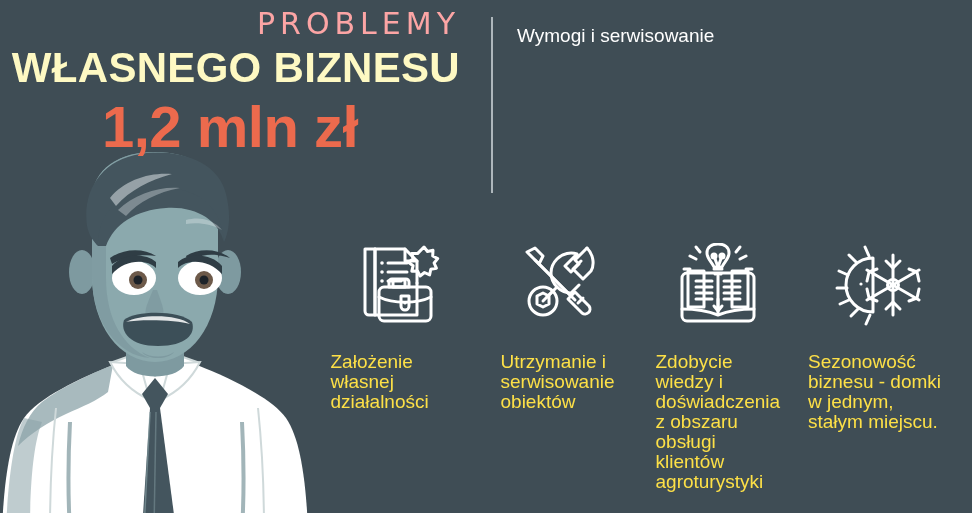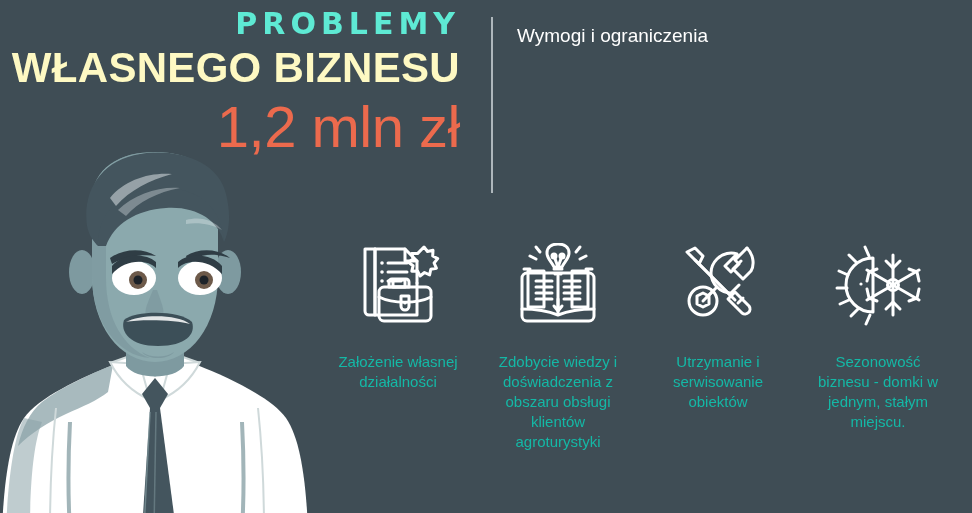--- a/index.html
+++ b/index.html
@@ -11,34 +11,34 @@
   }
   .slide{position:absolute;inset:0;background:#3f4d55;overflow:hidden;}
 
   
   .character{position:absolute;left:-10px;top:150px;width:330px;height:380px;}
   .character svg{display:block;width:100%;height:100%;}
 
   
   .headline{position:absolute;left:0;top:8px;width:478px;text-align:right;}
   .kicker{
-    font-size:30px;letter-spacing:5px;color:#5eead4;
-    font-weight:700;line-height:1.05;
+    font-size:30px;letter-spacing:5px;color:#fca5a5;
+    font-weight:400;line-height:1.05;
     padding-right:18px;
     font-family:"DejaVu Sans", sans-serif;
   }
   .headline-main{
     font-size:42px;font-weight:bold;color:#fef9c3;
     letter-spacing:0.3px;line-height:1.25;margin-top:2px;
     padding-right:18px;
   }
   .bignum{
-    position:absolute;left:0;top:98px;width:478px;text-align:right;
+    position:absolute;left:0;top:98px;width:478px;text-align:center;
     padding-right:18px;box-sizing:border-box;
-    font-size:58px;font-weight:normal;color:#ec6a4d;
+    font-size:58px;font-weight:bold;color:#ec6a4d;
     letter-spacing:-0.5px;line-height:1;
   }
 
   .divider{
     position:absolute;left:491px;top:17px;width:2px;height:176px;
     background:#aeb7bc;
   }
 
   
   .righttext{position:absolute;left:517px;top:22px;width:440px;}
@@ -53,22 +53,22 @@
     position:absolute;left:318px;top:240px;width:640px;height:250px;
     display:flex;align-items:flex-start;
   }
   .iconcell{
     flex:1 1 0;display:flex;flex-direction:column;align-items:center;
     padding:0 6px;box-sizing:border-box;
   }
   .iconart{height:90px;display:flex;align-items:center;justify-content:center;}
   .iconart svg{display:block;}
   .iconcap{
-    margin-top:22px;color:#14b8a6;font-size:15px;line-height:20px;
-    text-align:center;font-weight:400;
+    margin-top:22px;color:#fde047;font-size:19px;line-height:20px;
+    text-align:left;font-weight:400;
   }
   .cell-1 .iconcap{max-width:135px;}
   .cell-2 .iconcap{max-width:125px;}
   .cell-3 .iconcap{max-width:115px;}
   .cell-4 .iconcap{max-width:140px;}
 </style>
 </head>
 <body>
 
 <div class="slide">
@@ -134,21 +134,21 @@
 
   <div class="headline">
     <div class="kicker">PROBLEMY</div>
     <div class="headline-main">WŁASNEGO BIZNESU</div>
   </div>
   <div class="bignum">1,2 mln zł</div>
 
   <div class="divider"></div>
 
   <div class="righttext">
-    <p>Wymogi i ograniczenia</p>
+    <p>Wymogi i serwisowanie</p>
     <div class="gap"></div>
   </div>
 
   <div class="iconrow">
 
     <div class="iconcell cell-1">
       <div class="iconart">
         <svg width="86" height="84" viewBox="0 0 86 84" fill="none" stroke="#ffffff" stroke-width="3" stroke-linecap="round" stroke-linejoin="round" aria-hidden="true">
           <path d="M10 6 H20 V72 H14 A4 4 0 0 1 10 68 Z"></path>
           <path d="M20 6 H50 L62 18 V40"></path>
@@ -163,20 +163,41 @@
           <path d="M69 4 l3.5 4.5 5.5-1.2 -0.3 5.7 5 2.6 -3.6 4.4 2.3 5.2 -5.6 1.1 -1.2 5.6 -5.1-2.4 -4.4 3.5 -2.6-5 -5.7 0.2 1.3-5.5 -4.6-3.4 4.6-3.4 -1.3-5.5 5.7 0.2 Z"></path>
           <path d="M38 37 h12 v7 H38 Z"></path>
           <path d="M34 44 h20 v-5 a3 3 0 0 0 -3 -3 h-14 a3 3 0 0 0 -3 3 Z"></path>
           <rect x="24" y="44" width="52" height="34" rx="5"></rect>
           <path d="M24 54 C38 61 62 61 76 54"></path>
           <path d="M46 53 h8 v10 a4 4 0 0 1 -8 0 Z"></path>
           <circle cx="50" cy="60" r="1.6" fill="#ffffff" stroke="none"></circle>
         </svg>
       </div>
       <div class="iconcap">Założenie własnej działalności</div>
+    </div>
+
+    <div class="iconcell cell-3">
+      <div class="iconart">
+        <svg width="82" height="82" viewBox="0 0 82 82" fill="none" stroke="#ffffff" stroke-width="3" stroke-linecap="round" stroke-linejoin="round" aria-hidden="true">
+
+          <path d="M70 4 L58 16 L62 20 L54 28 L48 22 L60 10 C54 8 46 9 40 15 C32 23 32 35 40 43 C44 47 49 49 54 49 L62 41"></path>
+          <path d="M70 4 C76 10 78 20 74 27 L66 35 L56 25 L64 17"></path>
+          <circle cx="26" cy="57" r="14"></circle>
+          <path d="M40 43 L30 53"></path>
+          <path d="M36 47 L26 57"></path>
+          <path d="M20 52 l6-3 6 3 v8 l-6 3 -6-3 Z"></path>
+
+          <path d="M10 8 L18 4 L26 12 L22 20 Z"></path>
+          <path d="M22 20 L58 56"></path>
+          <path d="M18 16 L54 52"></path>
+          <path d="M54 52 l4-4 14 14 a5 5 0 0 1 -7 7 L51 55 Z"></path>
+          <path d="M61 59 l5-5"></path>
+        </svg>
+      </div>
+      <div class="iconcap">Utrzymanie i serwisowanie obiektów</div>
     </div>
 
     <div class="iconcell cell-2">
       <div class="iconart">
         <svg width="84" height="84" viewBox="0 0 84 84" fill="none" stroke="#ffffff" stroke-width="3" stroke-linecap="round" stroke-linejoin="round" aria-hidden="true">
           <path d="M31 10 C31 4 36 1 42 1 C48 1 53 4 53 10 C53 16 48 19 46 24 L38 24 C36 19 31 16 31 10 Z"></path>
           <path d="M38 26 h8"></path>
           <path d="M39 31 h6"></path>
           <path d="M38 13 l4 11 4-11"></path>
           <circle cx="38" cy="13" r="2"></circle>
@@ -199,41 +220,20 @@
           <path d="M48 38 h16"></path>
             <path d="M48 44 h16"></path>
             <path d="M48 50 h16"></path>
             <path d="M48 56 h16"></path>
           <path d="M42 56 v12 M38 63 l4 5 4-5"></path>
         </svg>
       </div>
       <div class="iconcap">Zdobycie wiedzy i doświadczenia z obszaru obsługi klientów agroturystyki</div>
     </div>
 
-    <div class="iconcell cell-3">
-      <div class="iconart">
-        <svg width="82" height="82" viewBox="0 0 82 82" fill="none" stroke="#ffffff" stroke-width="3" stroke-linecap="round" stroke-linejoin="round" aria-hidden="true">
-
-          <path d="M70 4 L58 16 L62 20 L54 28 L48 22 L60 10 C54 8 46 9 40 15 C32 23 32 35 40 43 C44 47 49 49 54 49 L62 41"></path>
-          <path d="M70 4 C76 10 78 20 74 27 L66 35 L56 25 L64 17"></path>
-          <circle cx="26" cy="57" r="14"></circle>
-          <path d="M40 43 L30 53"></path>
-          <path d="M36 47 L26 57"></path>
-          <path d="M20 52 l6-3 6 3 v8 l-6 3 -6-3 Z"></path>
-
-          <path d="M10 8 L18 4 L26 12 L22 20 Z"></path>
-          <path d="M22 20 L58 56"></path>
-          <path d="M18 16 L54 52"></path>
-          <path d="M54 52 l4-4 14 14 a5 5 0 0 1 -7 7 L51 55 Z"></path>
-          <path d="M61 59 l5-5"></path>
-        </svg>
-      </div>
-      <div class="iconcap">Utrzymanie i serwisowanie obiektów</div>
-    </div>
-
     <div class="iconcell cell-4">
       <div class="iconart">
         <svg width="86" height="82" viewBox="0 0 86 82" fill="none" stroke="#ffffff" stroke-width="3" stroke-linecap="round" stroke-linejoin="round" aria-hidden="true">
 
           <path d="M38 14 A27 27 0 0 0 38 68 Z"></path>
           <path d="M30 3 l4 9"></path>
           <path d="M14 11 l7 7"></path>
           <path d="M4 27 l9 4"></path>
           <path d="M2 44 h10"></path>
           <path d="M5 60 l9 -4"></path>

